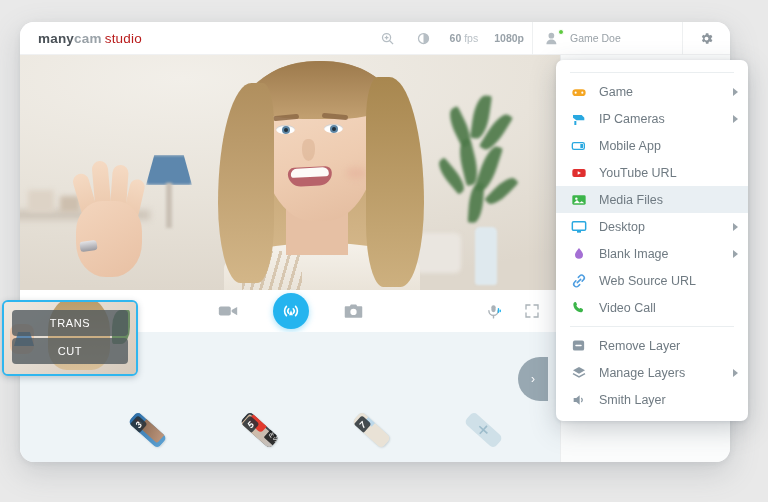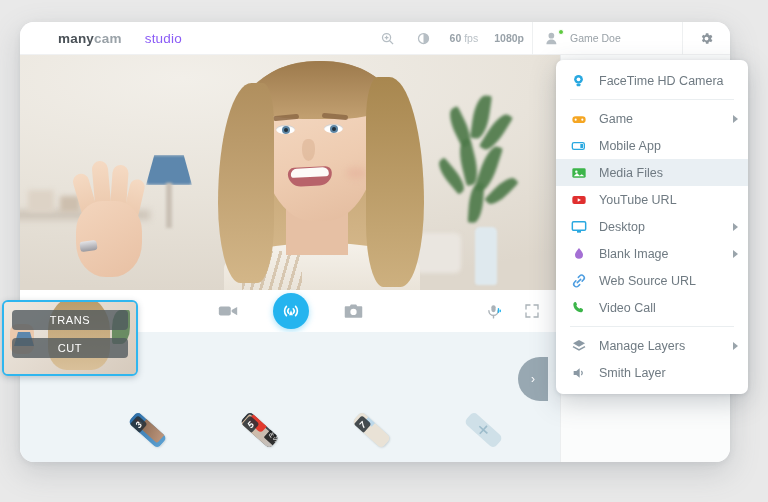--- a/index.html
+++ b/index.html
@@ -22,23 +22,23 @@
   }
 
   
   .titlebar {
     position: absolute; left: 0; top: 0; width: 710px; height: 33px;
     background: #ffffff;
     display: flex; align-items: center;
     border-bottom: 1px solid #f0f1f2;
   }
   .brand { margin-left: 18px; font-size: 13.5px; letter-spacing: .2px; white-space: nowrap; }
-  .brand .b1 { color: #4a5157; font-weight: bold; margin-left: 20px; }
+  .brand .b1 { color: #4a5157; font-weight: bold; }
   .brand .b2 { color: #9aa2a8; font-weight: bold; }
-  .brand .b3 { color: #8b5cf6; font-weight: normal; padding-left: 3px; margin-left: 20px; }
+  .brand .b3 { color: #b91c1c; font-weight: normal; padding-left: 3px; }
 
   .tb-center { margin-left: auto; display: flex; align-items: center; gap: 16px; padding-right: 8px; }
   .tb-ic { width: 20px; height: 20px; display: flex; align-items: center; justify-content: center; color: #b6bec4; }
   .tb-txt { font-size: 10.5px; font-weight: bold; color: #99a2a9; white-space: nowrap; }
   .tb-txt .lite { color: #b9c0c6; font-weight: normal; }
 
   .tb-user {
     width: 150px; height: 33px; display: flex; align-items: center; gap: 8px;
     border-left: 1px solid #eef0f1; padding-left: 12px; position: relative;
   }
@@ -126,21 +126,21 @@
     background: rgba(40,48,54,.85); color: #fff; font-size: 9px; font-weight: bold;
     display: flex; align-items: center; justify-content: center;
   }
   .sel-thumb {
     position: absolute; left: 2px; top: 300px; width: 136px; height: 76px;
     border: 2px solid #2fb6ef; border-radius: 6px; overflow: hidden; background: #ded5cb;
     box-shadow: 0 2px 6px rgba(40,60,80,.25);
   }
   .ov-btn {
     position: absolute; left: 50%; transform: translateX(-50%);
-    width: 116px; height: 20px; background: rgba(80,88,94,.78); border-radius: 4px;
+    width: 116px; height: 26px; background: rgba(80,88,94,.78); border-radius: 4px;
     color: #fff; font-size: 11px; letter-spacing: .6px; display: flex; align-items: center; justify-content: center;
   }
   .ov-trans { top: 8px; } .ov-cut { top: 36px; }
 
   
   .t-fill { position: absolute; inset: 0; }
   .nextarrow {
     position: absolute; left: 518px; top: 357px; width: 30px; height: 44px;
     background: #8a9ba6; border-radius: 22px 0 0 22px; display: flex; align-items: center; justify-content: center;
     color: #fff; font-size: 12px; opacity: .85;
@@ -435,79 +435,79 @@
     <span style="position:absolute;right:6px;top:8px;width:18px;height:34px;background:#4e7a4a;border-radius:50% 10% 50% 10%;opacity:.8"></span>
     <span style="position:absolute;left:10px;top:30px;width:20px;height:14px;background:#5d87ad;clip-path:polygon(20% 0,80% 0,100% 100%,0 100%)"></span>
     <div class="ov-btn ov-trans">TRANS</div>
     <div class="ov-btn ov-cut">CUT</div>
   </div>
 
   <div class="nextarrow">›</div>
 
   <div class="menu">
 
-    <div class="mi">
-      <span class="ic">
-        <svg width="15" height="15" viewBox="0 0 24 24">
-            <circle cx="12" cy="10" r="7" fill="#29a8e0"></circle>
-            <circle cx="12" cy="10" r="3" fill="#fff"></circle>
-            <rect x="9" y="17" width="6" height="4" rx="1" fill="#29a8e0"></rect>
-          </svg>
-      </span>
-      <span class="lbl">FaceTime HD Camera</span>
-    </div>
     <div class="msep"></div>
 
     <div class="mi">
       <span class="ic">
         <svg width="16" height="16" viewBox="0 0 24 24" fill="#f5a623">
             <rect x="2" y="8" width="20" height="10" rx="5"></rect>
             <circle cx="7" cy="13" r="1.6" fill="#fff"></circle>
             <circle cx="17" cy="13" r="1.6" fill="#fff"></circle>
           </svg>
       </span>
       <span class="lbl">Game</span>
       <span class="caret"></span>
     </div>
 
+    <div class="mi">
+      <span class="ic">
+        <svg width="16" height="16" viewBox="0 0 24 24" fill="#29a8e0">
+            <path d="M3 6h13l4 4v4H8l-5-4z"></path>
+            <rect x="5" y="15" width="3" height="6"></rect>
+          </svg>
+      </span>
+      <span class="lbl">IP Cameras</span>
+      <span class="caret"></span>
+    </div>
 
     <div class="mi">
       <span class="ic">
         <svg width="16" height="16" viewBox="0 0 24 24">
             <rect x="2" y="7" width="18" height="10" rx="2.5" fill="none" stroke="#29a8e0" stroke-width="2"></rect>
             <rect x="14" y="9" width="4" height="6" fill="#29a8e0"></rect>
           </svg>
       </span>
       <span class="lbl">Mobile App</span>
+    </div>
+
+    <div class="mi">
+      <span class="ic">
+        <svg width="16" height="16" viewBox="0 0 24 24">
+            <rect x="2" y="6" width="20" height="12" rx="3" fill="#e02f2f"></rect>
+            <path d="M10 9.5l5 2.5-5 2.5z" fill="#fff"></path>
+          </svg>
+      </span>
+      <span class="lbl">YouTube URL</span>
     </div>
 
     <div class="mi hl">
       <span class="ic">
         <svg width="16" height="16" viewBox="0 0 24 24">
             <rect x="2" y="5" width="20" height="14" rx="2" fill="#3cb54a"></rect>
             <circle cx="8" cy="10" r="1.8" fill="#fff"></circle>
             <path d="M4 17l5-5 4 4 3-2 4 3z" fill="#fff"></path>
           </svg>
       </span>
       <span class="lbl">Media Files</span>
     </div>
 
     <div class="mi">
       <span class="ic">
         <svg width="16" height="16" viewBox="0 0 24 24">
-            <rect x="2" y="6" width="20" height="12" rx="3" fill="#e02f2f"></rect>
-            <path d="M10 9.5l5 2.5-5 2.5z" fill="#fff"></path>
-          </svg>
-      </span>
-      <span class="lbl">YouTube URL</span>
-    </div>
-
-    <div class="mi">
-      <span class="ic">
-        <svg width="16" height="16" viewBox="0 0 24 24">
             <rect x="2" y="4" width="20" height="13" rx="2" fill="none" stroke="#29a8e0" stroke-width="2.2"></rect>
             <rect x="9" y="18" width="6" height="2.5" fill="#29a8e0"></rect>
           </svg>
       </span>
       <span class="lbl">Desktop</span>
       <span class="caret"></span>
     </div>
 
     <div class="mi">
       <span class="ic">
@@ -535,20 +535,29 @@
       <span class="ic">
         <svg width="16" height="16" viewBox="0 0 24 24" fill="#3cb54a">
             <path d="M6 3c1.5 0 2 1 2.6 2.6.6 1.6.2 2-.6 2.8 1 2.2 2.4 3.6 4.6 4.6.8-.8 1.2-1.2 2.8-.6C17 13 18 13.5 18 15c0 2-1.5 3.5-3.5 3.5C9 18.5 3.5 13 3.5 6.5 3.5 4.5 5 3 6 3z"></path>
           </svg>
       </span>
       <span class="lbl">Video Call</span>
     </div>
     <div class="msep"></div>
 
 
+    <div class="mi">
+      <span class="ic">
+        <svg width="15" height="15" viewBox="0 0 24 24">
+            <rect x="3" y="4" width="18" height="16" rx="3" fill="#8b99a4"></rect>
+            <path d="M8 12h8" stroke="#fff" stroke-width="2.4" stroke-linecap="round"></path>
+          </svg>
+      </span>
+      <span class="lbl">Remove Layer</span>
+    </div>
 
     <div class="mi">
       <span class="ic">
         <svg width="16" height="16" viewBox="0 0 24 24" fill="#8b99a4">
             <path d="M12 3l9 5-9 5-9-5z"></path>
             <path d="M3 13l9 5 9-5" fill="none" stroke="#8b99a4" stroke-width="2.2"></path>
           </svg>
       </span>
       <span class="lbl">Manage Layers</span>
       <span class="caret"></span>

